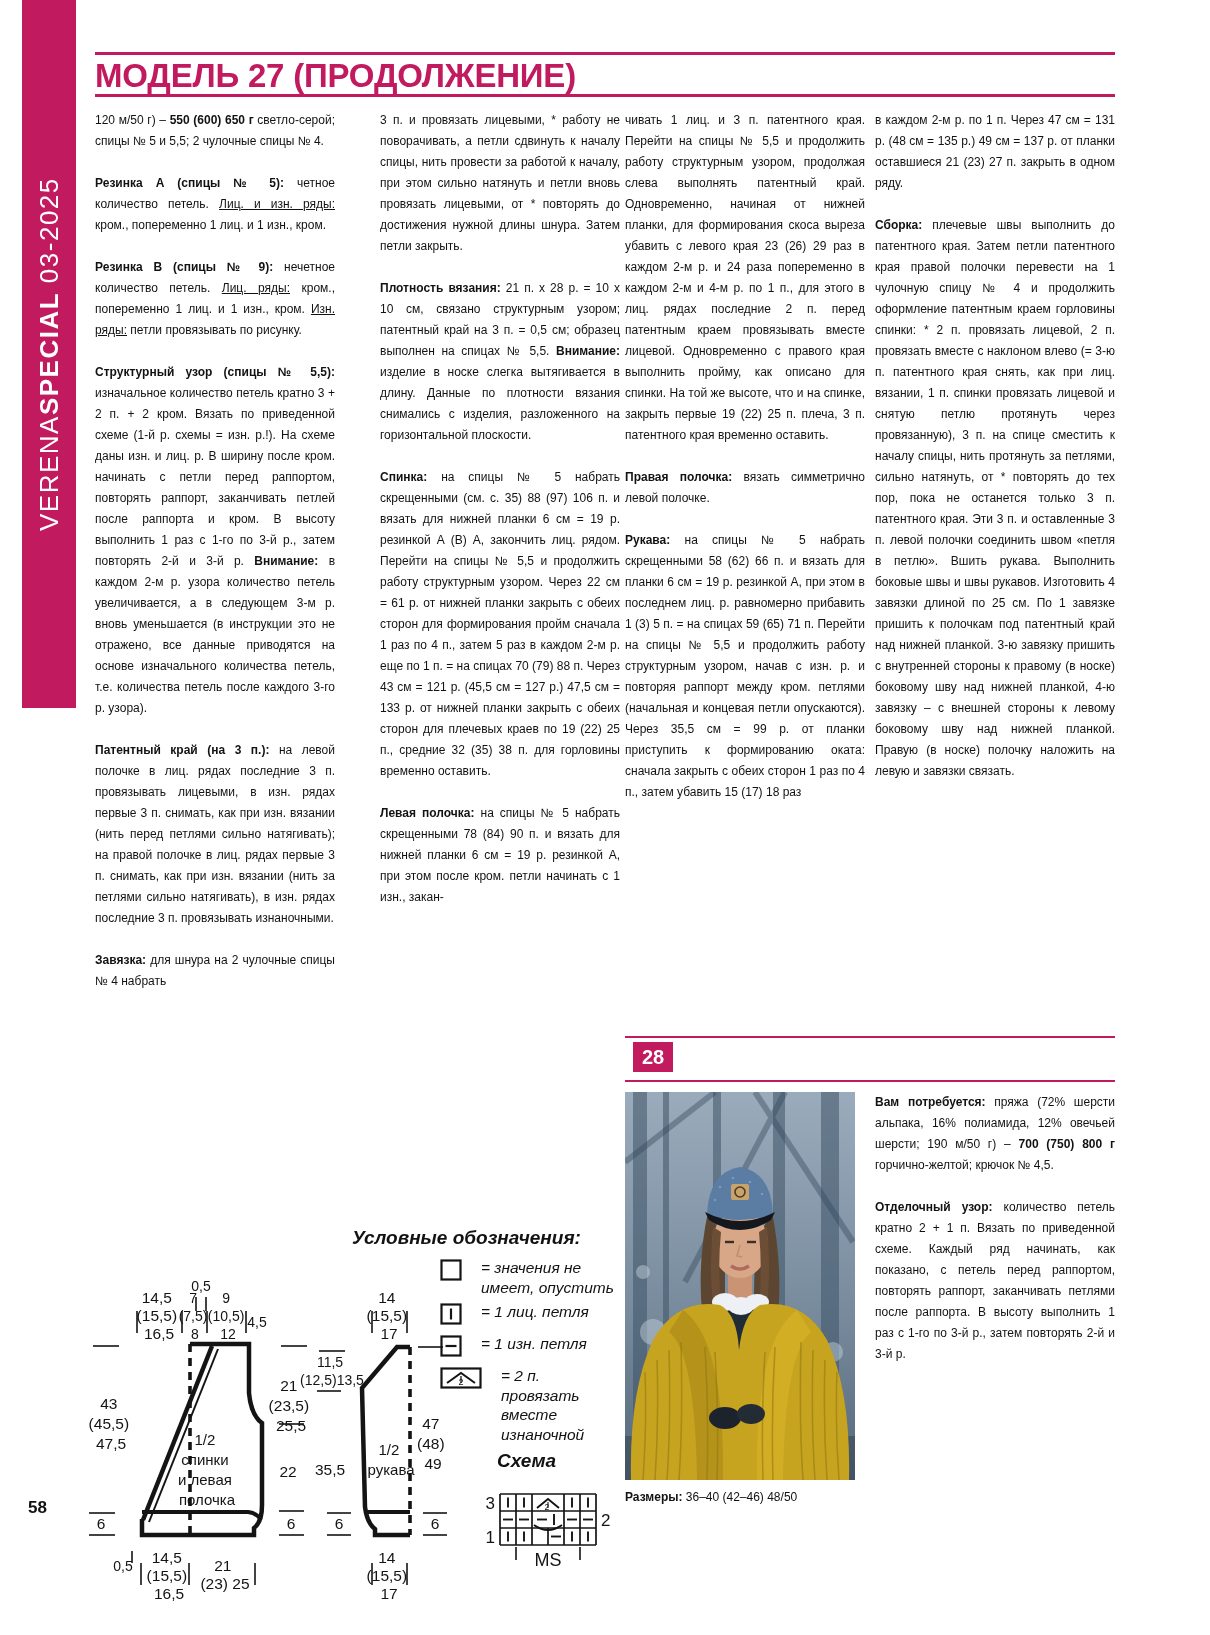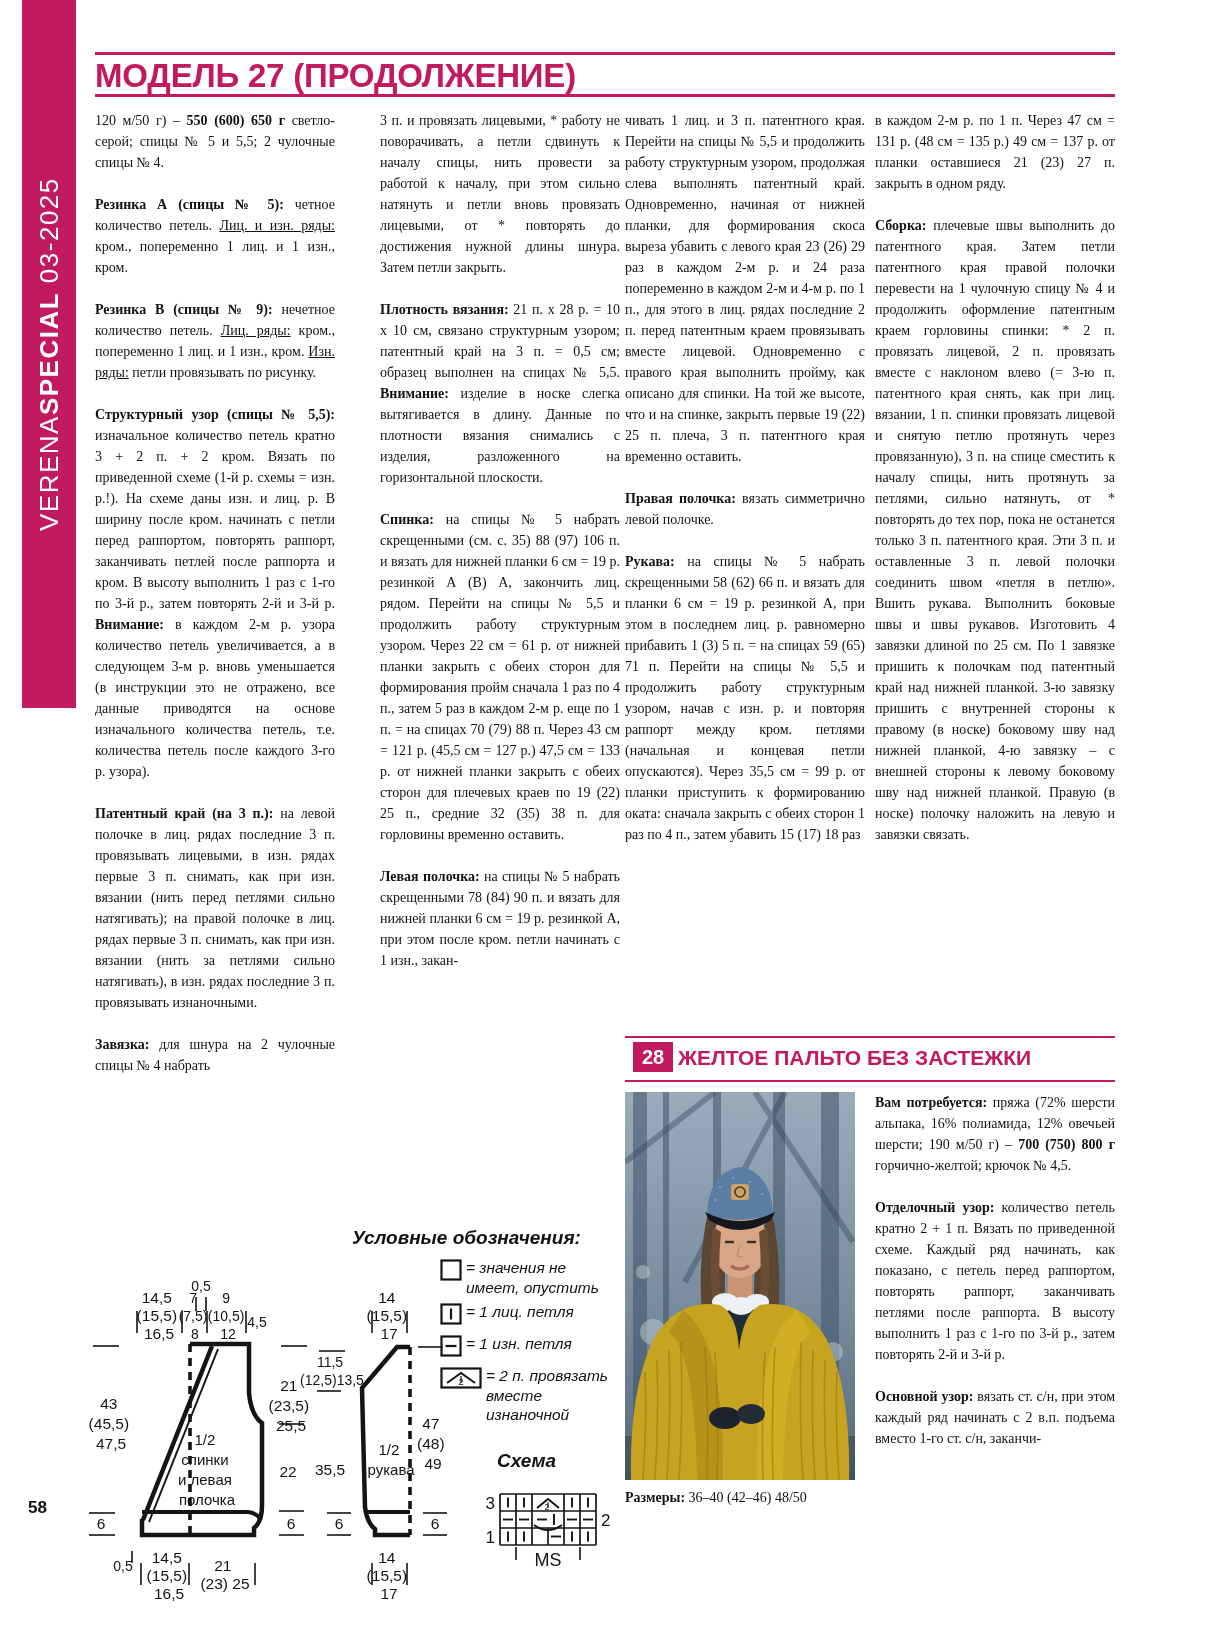--- a/index.html
+++ b/index.html
@@ -15,35 +15,35 @@
   .sidebar .vt .bold{font-weight:bold;}
 
   .pagenum{position:absolute;left:28px;top:1498px;font-size:17px;font-weight:bold;}
 
   
   .hrule{position:absolute;left:95px;width:1020px;height:2.5px;background:var(--accent);}
   .title{position:absolute;left:95px;top:57px;font-size:33px;font-weight:bold;
          color:var(--accent);letter-spacing:-0.2px;}
 
   
-  .tcol{position:absolute;font-size:14px;line-height:21px;text-align:justify;overflow:hidden;font-family:Liberation Serif, serif;}
+  .tcol{position:absolute;font-size:12px;line-height:21px;text-align:justify;overflow:hidden;}
   .para{margin:0 0 21px 0;}
   .b{font-weight:bold;}
   .u{text-decoration:underline;}
 
   
   .sec-rule{position:absolute;left:625px;width:490px;height:2px;background:var(--accent);}
   .sec-num{position:absolute;left:625px;top:1042px;width:40px;height:30px;background:var(--accent);
            color:#fff;font-weight:bold;font-size:20px;display:flex;align-items:center;justify-content:center;margin-left:8px;}
   .sec-title{position:absolute;left:678px;top:1046px;font-size:21px;font-weight:bold;color:var(--accent);}
 
   
   .lg-title{position:absolute;left:352px;top:1227px;font-style:italic;font-weight:bold;font-size:19px;}
   .lg-items{position:absolute;left:440px;top:1258px;width:176px;}
-  .lg-item{display:flex;gap:4px;margin-bottom:5px;align-items:flex-start;}
+  .lg-item{display:flex;gap:19px;margin-bottom:5px;align-items:flex-start;}
   .lg-sym{flex:0 0 auto;margin-top:1px;}
   .lg-tx{font-style:italic;font-size:15.5px;line-height:19.5px;}
 
   .schema-title{position:absolute;left:497px;top:1450px;font-style:italic;font-weight:bold;font-size:19px;}
 
   svg text{font-family:"Liberation Sans",sans-serif;fill:#141414;}
   .meas{font-size:15.5px;}
   .meas-s{font-size:14px;}
   .plabel{font-size:15px;}
 </style>
@@ -83,21 +83,20 @@
       <p class="para"><span class="b">Правая полочка: </span><span>вязать симметрично левой полочке.</span></p>
       <p class="para"><span class="b">Рукава: </span><span>на спицы № 5 набрать скрещенными 58 (62) 66 п. и вязать для планки 6 см = 19 р. резинкой А, при этом в последнем лиц. р. равномерно прибавить 1 (3) 5 п. = на спицах 59 (65) 71 п. Перейти на спицы № 5,5 и продолжить работу структурным узором, начав с изн. р. и повторяя раппорт между кром. петлями (начальная и концевая петли опускаются). Через 35,5 см = 99 р. от планки приступить к формированию оката: сначала закрыть с обеих сторон 1 раз по 4 п., затем убавить 15 (17) 18 раз</span></p>
     </div>
   <div class="tcol" style="left:875px;top:110px;width:240px;height:920px;">
       <p class="para"><span>в каждом 2-м р. по 1 п. Через 47 см = 131 р. (48 см = 135 р.) 49 см = 137 р. от планки оставшиеся 21 (23) 27 п. закрыть в одном ряду.</span></p>
       <p class="para"><span class="b">Сборка: </span><span>плечевые швы выполнить до патентного края. Затем петли патентного края правой полочки перевести на 1 чулочную спицу № 4 и продолжить оформление патентным краем горловины спинки: * 2 п. провязать лицевой, 2 п. провязать вместе с наклоном влево (= 3-ю п. патентного края снять, как при лиц. вязании, 1 п. спинки провязать лицевой и снятую петлю протянуть через провязанную), 3 п. на спице сместить к началу спицы, нить протянуть за петлями, сильно натянуть, от * повторять до тех пор, пока не останется только 3 п. патентного края. Эти 3 п. и оставленные 3 п. левой полочки соединить швом «петля в петлю». Вшить рукава. Выполнить боковые швы и швы рукавов. Изготовить 4 завязки длиной по 25 см. По 1 завязке пришить к полочкам под патентный край над нижней планкой. 3-ю завязку пришить с внутренней стороны к правому (в носке) боковому шву над нижней планкой, 4-ю завязку – с внешней стороны к левому боковому шву над нижней планкой. Правую (в носке) полочку наложить на левую и завязки связать.</span></p>
     </div>
 
   <div class="sec-rule" style="top:1036px;"></div>
   <div class="sec-num">28</div>
-  <div class="sec-title">ЖЕЛТОЕ ПАЛЬТО БЕЗ ЗАСТЕЖКИ</div>
   <div class="sec-rule" style="top:1080px;"></div>
 
   <svg style="position:absolute;left:625px;top:1092px;" width="230" height="388" viewBox="0 0 230 388">
     <defs>
       <linearGradient id="bg" x1="0" y1="0" x2="0" y2="1">
         <stop offset="0" stop-color="#9aacbc"></stop>
           <stop offset="0.6" stop-color="#76899b"></stop>
           <stop offset="1" stop-color="#55687a"></stop>
       </linearGradient>
     </defs>
@@ -177,21 +176,20 @@
     <ellipse cx="126" cy="322" rx="14" ry="10" fill="#232b35"></ellipse>
   </svg>
 
   <div class="tcol" style="left:625px;top:1487px;width:240px;height:60px;">
       <p class="para"><span class="b">Размеры: </span><span>36–40 (42–46) 48/50</span></p>
     </div>
 
   <div class="tcol" style="left:875px;top:1092px;width:240px;height:490px;">
       <p class="para"><span class="b">Вам потребуется: </span><span>пряжа (72% шерсти альпака, 16% полиамида, 12% овечьей шерсти; 190 м/50 г) – </span><span class="b">700 (750) 800 г</span><span> горчично-желтой; крючок № 4,5.</span></p>
       <p class="para"><span class="b">Отделочный узор: </span><span>количество петель кратно 2 + 1 п. Вязать по приведенной схеме. Каждый ряд начинать, как показано, с петель перед раппортом, повторять раппорт, заканчивать петлями после раппорта. В высоту выполнить 1 раз с 1-го по 3-й р., затем повторять 2-й и 3-й р.</span></p>
-      <p class="para"><span class="b">Основной узор: </span><span>вязать ст. с/н, при этом каждый ряд начинать с 2 в.п. подъема вместо 1-го ст. с/н, заканчи-</span></p>
     </div>
 
   <div class="lg-title">Условные обозначения:</div>
   <div class="lg-items">
       <div class="lg-item">
         <span class="lg-sym"><svg width="22" height="22" viewBox="0 0 22 22">
             <rect x="1.5" y="1.5" width="19" height="19" fill="#fff" stroke="#141414" stroke-width="2.2"></rect>
           </svg></span>
         <span class="lg-tx">= значения не имеет, опустить</span>
       </div>

